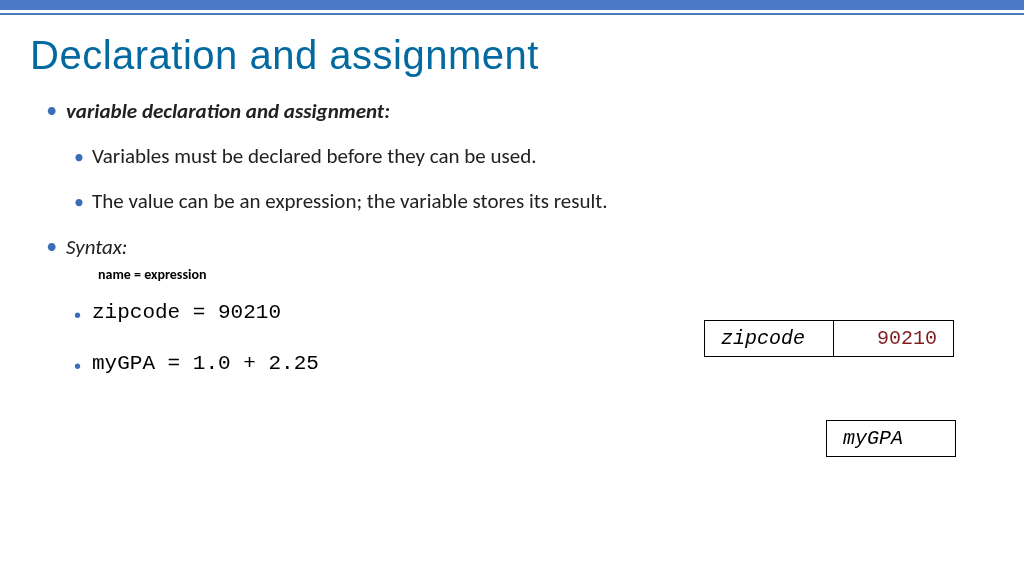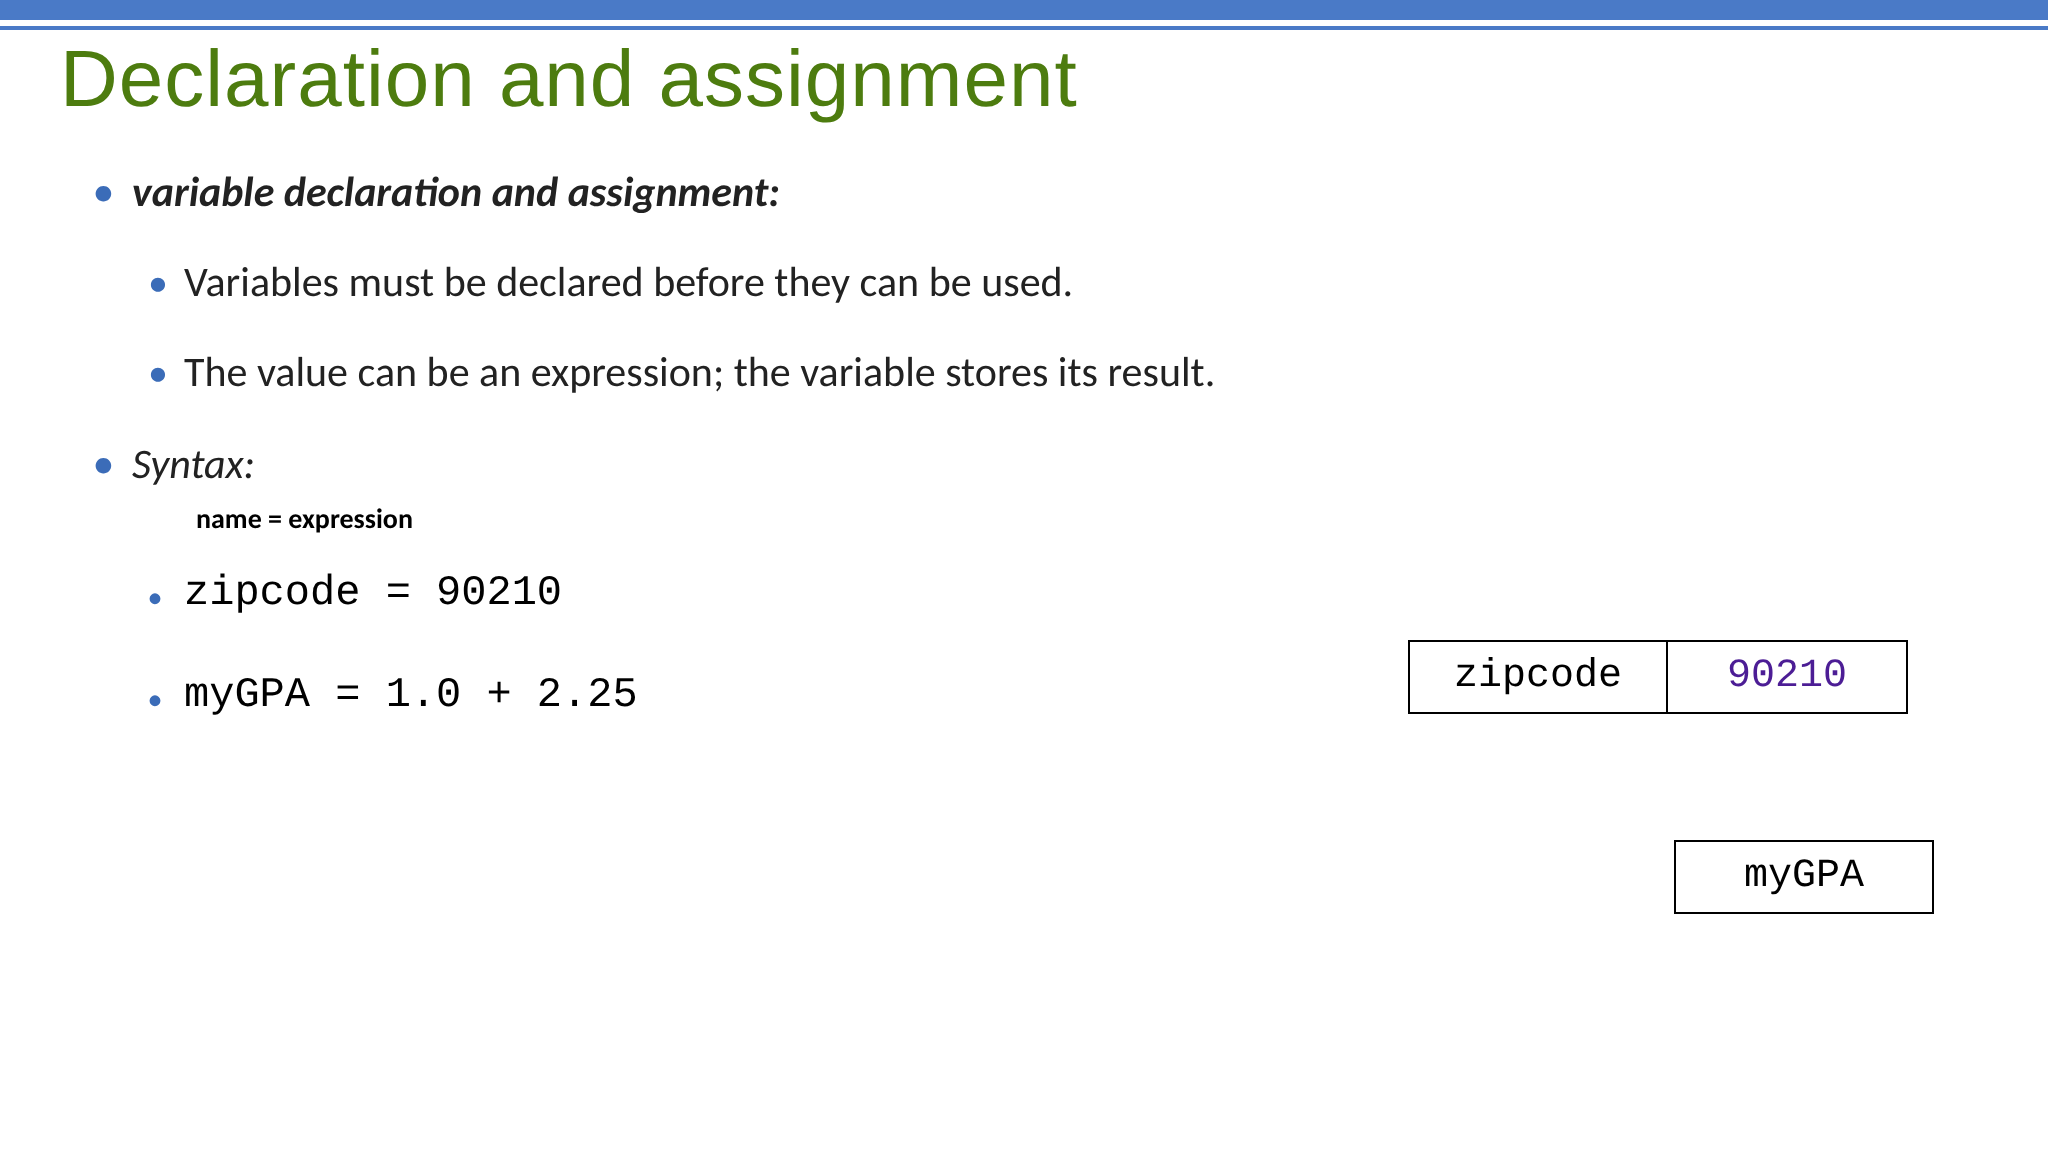--- a/index.html
+++ b/index.html
@@ -18,22 +18,22 @@
   }
   .thin-line {
     height: 2px;
     background: #4a7ac7;
     width: 100%;
     margin-top: 3px;
   }
   .slide-title {
     font-size: 40px;
     font-weight: 300;
-    color: #4d7c0f;
-    padding: 3px 30px 20px 30px;
+    color: #0369a1;
+    padding: 18px 30px 20px 30px;
     font-family: "Segoe UI Light", "Segoe UI", sans-serif;
     letter-spacing: 0.5px;
   }
   .content {
     padding: 0 40px 0 40px;
   }
   .bullet-l1 {
     position: relative;
     padding-left: 26px;
     font-size: 21px;
@@ -100,33 +100,33 @@
   }
   .var-box {
     position: absolute;
     display: flex;
     font-family: "Consolas", "Courier New", monospace;
     font-size: 20px;
   }
   .var-name-cell {
     border: 1.5px solid #000;
     padding: 6px 16px;
-    text-align: center;
     min-width: 130px;
+    font-style: italic;
   }
   .var-value-cell {
     border: 1.5px solid #000;
     border-left: none;
     padding: 6px 16px;
-    text-align: center;
-    color: #4c1d95;
+    text-align: right;
+    color: #7f1d1d;
     min-width: 120px;
   }
   .box-1 { right: 70px; top: 320px; }
-  .box-2 { right: 57px; top: 420px; }
+  .box-2 { right: 68px; top: 420px; }
   .spacer-sm { height: 18px; }
 </style>
 </head>
 <body>
 
 <div class="top-bar"></div>
 <div class="thin-line"></div>
 
 <h1 class="slide-title">Declaration and assignment</h1>
 

